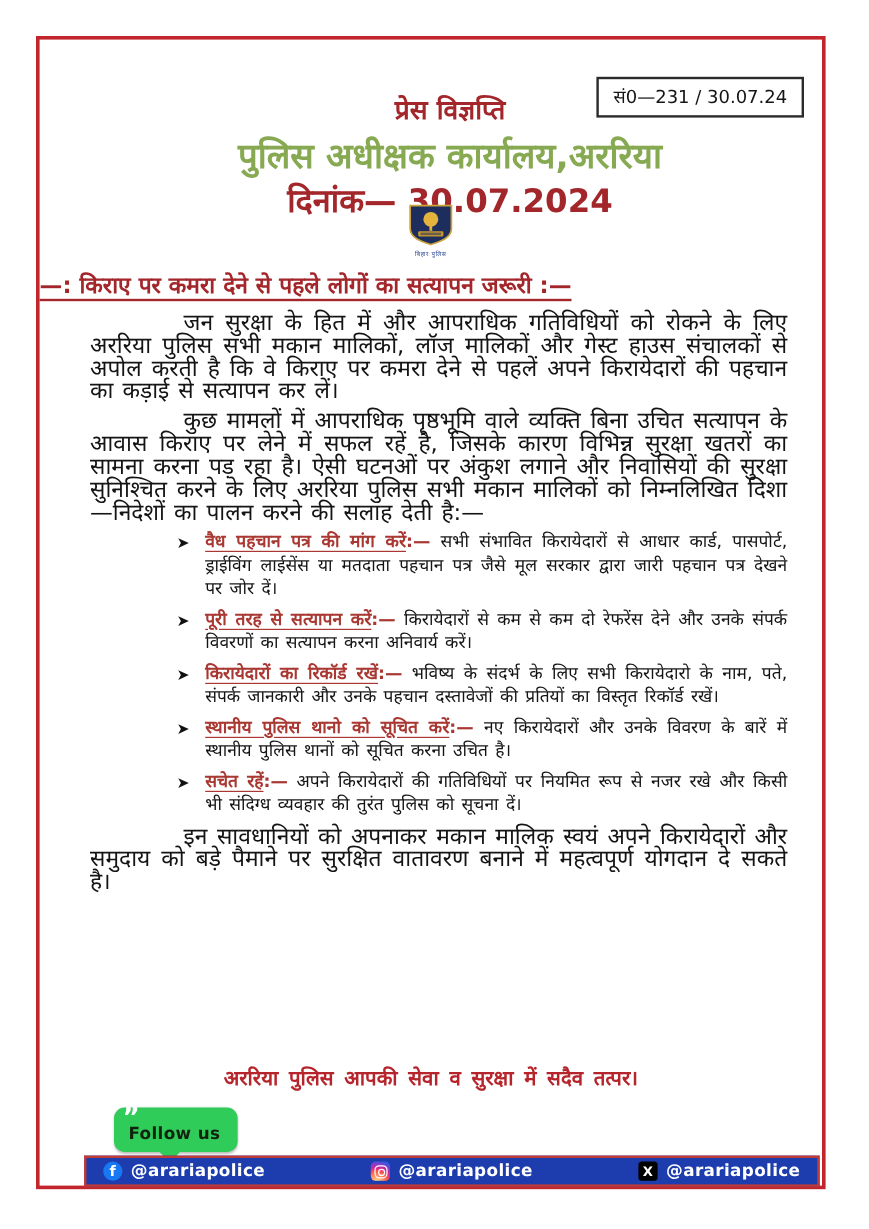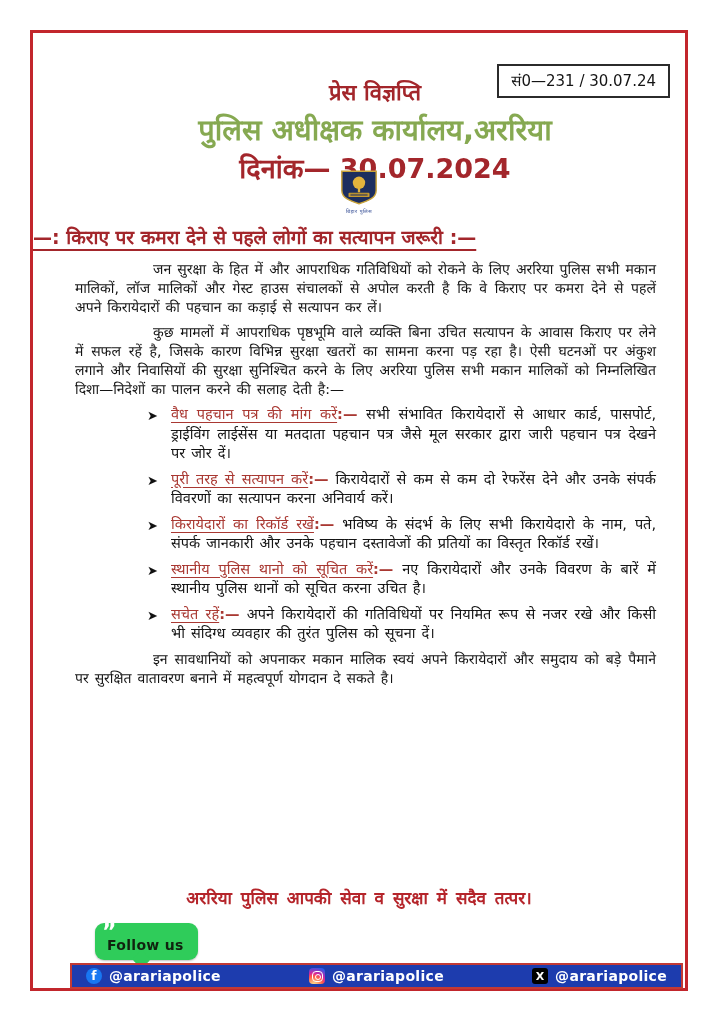--- a/index.html
+++ b/index.html
@@ -29,29 +29,29 @@
   
   .subject{
     position:absolute;top:191px;left:0;width:100%;
     font-size:19px;font-weight:bold;color:var(--heading-red,#a3262b);
     text-decoration:underline;text-underline-offset:5px;text-decoration-thickness:1.5px;
   }
   
   .content{position:absolute;left:42px;right:29px;top:227px;}
   .para,.closing{
     margin:0 0 6px;text-indent:78px;text-align:justify;
-    font-size:14px;line-height:19px;word-spacing:1.5px;color:#141414;
+    font-size:19px;line-height:19px;word-spacing:1.5px;color:#141414;
   }
   ul.bullets{list-style:none;margin:3px 0 0 72px;padding:0;}
   ul.bullets li{
     position:relative;padding-left:24px;margin-bottom:6px;text-align:justify;
     font-size:14.5px;line-height:19.5px;word-spacing:1.5px;color:#141414;
   }
   .marker{position:absolute;left:0;top:1px;font-size:13px;color:#111;}
-  .lead{color:var(--lead-red,#a93832);font-weight:normal;text-decoration:underline;text-underline-offset:3px;}
+  .lead{color:var(--lead-red,#a93832);font-weight:bold;text-decoration:underline;text-underline-offset:3px;}
   .sep{color:var(--lead-red,#a93832);font-weight:bold;}
   .closing{margin-top:2px;}
   
   .tagline{
     position:absolute;top:853px;left:0;width:100%;text-align:center;
     font-size:17px;font-weight:bold;color:var(--tagline-red,#b5252b);word-spacing:3px;
   }
   
   .followus{
     position:absolute;left:62px;top:890px;background:var(--badge-green,#2fcc5a);

